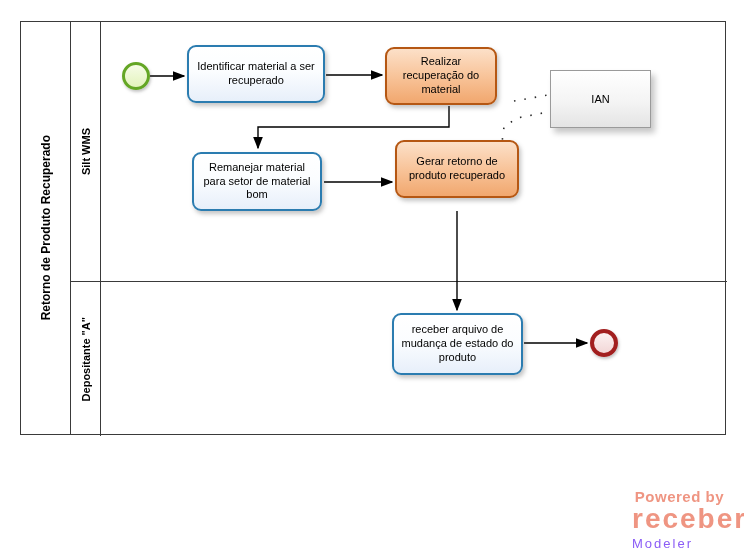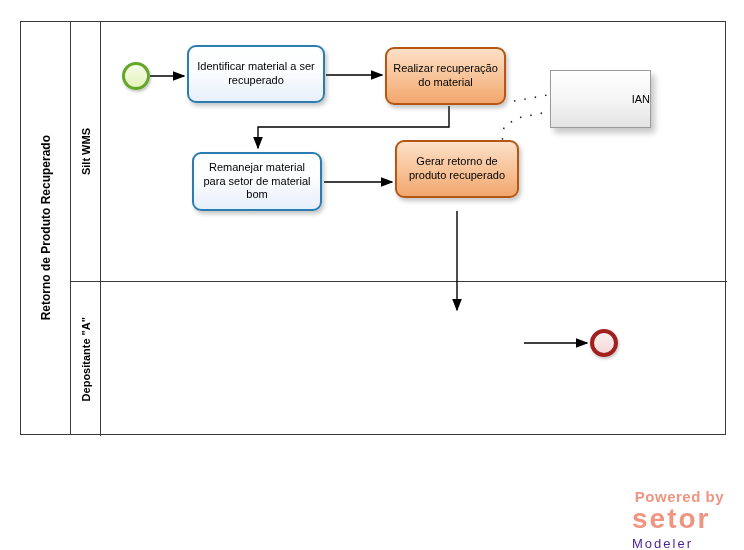--- a/index.html
+++ b/index.html
@@ -107,21 +107,21 @@
   }
   .bizagi-name {
     font-size: 28px;
     font-weight: bold;
     color: #ef9582;
     letter-spacing: 2px;
     margin-top: 1px;
   }
   .bizagi-product {
     font-size: 13px;
-    color: #4c1d95;
+    color: #8b5cf6;
     letter-spacing: 2px;
     margin-top: 4px;
   }
 </style>
 </head>
 <body>
 
 <div class="canvas">
 
   <div class="pool">
@@ -163,36 +163,39 @@
     <path d="M501,150 L504,127 L517,118 L548,112" stroke="#2a2a2a" stroke-width="1.6" fill="none" stroke-dasharray="1.5 9"></path>
   </svg>
 
   <div class="event event-start" style="left:122px; top:62px;"></div>
   <div class="event event-end" style="left:590px; top:329px;"></div>
 
   <div class="task task-blue" style="left:187px; top:45px; width:138px; height:58px;">
     <span>Identificar material a ser recuperado</span>
   </div>
 
-  <div class="task task-orange" style="left:385px; top:47px; width:121px; height:58px;">
+  <div class="task task-orange" style="left:385px; top:47px; width:112px; height:58px;">
     <span>Realizar recuperação do material</span>
   </div>
 
   <div class="task task-blue" style="left:192px; top:152px; width:130px; height:59px;align-items:center;">
     <span>Remanejar material para setor de material bom</span>
   </div>
 
   <div class="task task-orange" style="left:395px; top:140px; width:124px; height:58px;">
     <span>Gerar retorno de produto recuperado</span>
   </div>
 
-  <div class="artifact-box" style="left:550px; top:70px; width:101px; height:58px;justify-content:flex-end;">
+  <div class="artifact-box" style="left:550px; top:70px; width:101px; height:58px;">
     <span>IAN</span>
   </div>
 
+  <div class="task task-blue" style="left:392px; top:313px; width:131px; height:62px;">
+    <span>receber arquivo de mudança de estado do produto</span>
+  </div>
 
   <div class="branding">
     <div class="powered-by">Powered by</div>
-    <div class="bizagi-name">setor</div>
+    <div class="bizagi-name">receber</div>
     <div class="bizagi-product">Modeler</div>
   </div>
 
 </div>
 
 </body></html>

